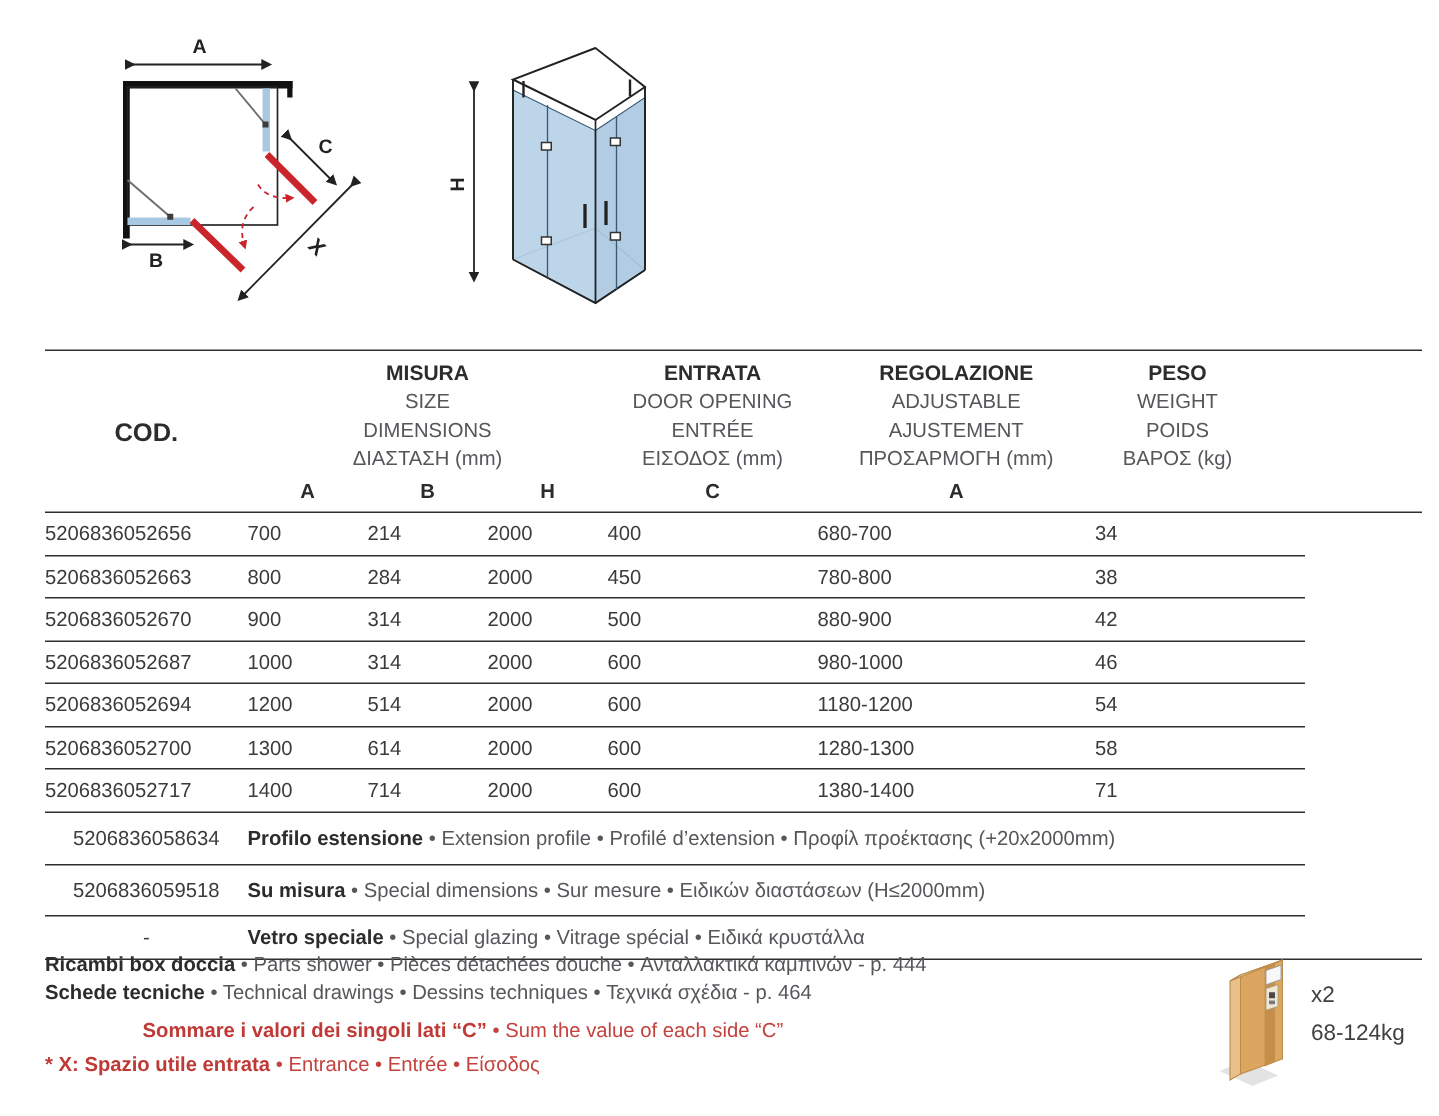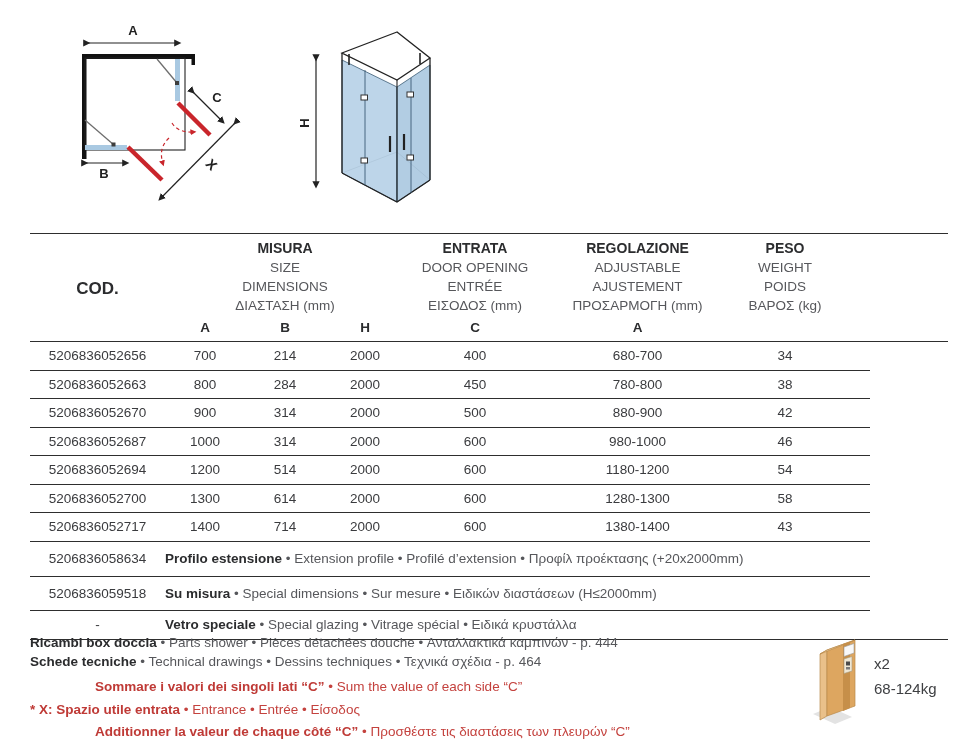--- a/index.html
+++ b/index.html
@@ -19,21 +19,21 @@
   .full-rule{width:918px;height:0;border-top:1.5px solid #2e2e2e;}
   .hdr-grid{display:grid;grid-template-columns:135px 240px 140px 185px 110px;padding-top:5px;height:75px;}
   .hdr-group{text-align:center;}
   .hdr-line1{font-weight:700;font-size:14px;color:#2b2c2e;line-height:19px;}
   .hdr-line{font-size:13.5px;color:#56575b;line-height:19px;}
   .cod-cell{font-size:17px;font-weight:600;color:#2b2c2e;text-align:center;padding-top:40px;}
   .sub-grid{display:grid;grid-template-columns:135px 80px 80px 80px 140px 185px 110px;height:27px;align-items:center;}
   .sub-grid span{text-align:center;font-size:13.5px;font-weight:600;color:#2b2c2e;}
   .row-grid{display:grid;grid-template-columns:135px 80px 80px 80px 140px 185px 110px;width:840px;height:27.5px;
             align-items:center;border-bottom:1.4px solid #2e2e2e;}
-  .row-grid span{text-align:center;font-size:13.5px;color:#3a3b3e;}
+  .row-grid span{font-size:13.5px;color:#3a3b3e;}
   .sp-row{display:grid;grid-template-columns:135px 705px;width:840px;align-items:center;border-bottom:1.4px solid #2e2e2e;}
   .sp-row .sp-cod{text-align:center;font-size:13.5px;color:#3a3b3e;}
   .sp-row .sp-text{font-size:13.5px;color:#56575b;}
   .sp-row .sp-text b{color:#2b2c2e;font-weight:700;}
   .sp-row.h34{height:34px;}
   .sp-row.h33{height:33px;}
   .sp-row.h28{height:28px;border-bottom:none;}
 
   
   .footer-info{position:absolute;left:30px;top:633px;font-size:13.5px;line-height:19px;color:#56575b;}
@@ -225,21 +225,21 @@
       <span>58</span>
     </div>
 
     <div class="row-grid">
       <span>5206836052717</span>
       <span>1400</span>
       <span>714</span>
       <span>2000</span>
       <span>600</span>
       <span>1380-1400</span>
-      <span>43</span>
+      <span>71</span>
     </div>
   </div>
 
     <div class="sp-row h34">
       <span class="sp-cod">5206836058634</span>
       <span class="sp-text"><b>Profilo estensione</b><span> • Extension profile • Profilé d’extension • Προφίλ προέκτασης (+20x2000mm)</span></span>
     </div>
     <div class="sp-row h33">
       <span class="sp-cod">5206836059518</span>
       <span class="sp-text"><b>Su misura</b><span> • Special dimensions • Sur mesure • Ειδικών διαστάσεων (H≤2000mm)</span></span>
@@ -253,21 +253,20 @@
   </div>
 
   <div class="footer-info">
     <div><b>Ricambi box doccia</b><span> • Parts shower • Pièces détachées douche • Ανταλλακτικά καμπινών - p. 444</span></div>
     <div><b>Schede tecniche</b><span> • Technical drawings • Dessins techniques • Τεχνικά σχέδια - p. 464</span></div>
   </div>
 
   <div class="footer-notes">
     <div class="nl ind"><b>Sommare i valori dei singoli lati “C”</b><span> • Sum the value of each side “C”</span></div>
     <div class="nl"><b>* X: Spazio utile entrata</b><span> • Entrance • Entrée • Είσοδος</span></div>
-    <div class="nl ind"><b>Additionner la valeur de chaque côté “C”</b><span> • Προσθέστε τις διαστάσεις των πλευρών “C”</span></div>
   </div>
 
   <svg class="pkg-svg" width="66" height="95" viewBox="0 0 66 95">
     <polygon points="3,82 25,92 42,85 20,75" fill="#dadada" opacity="0.75"></polygon>
     <polygon points="10,22 17,18 17,84 10,88" fill="#e9c08a" stroke="#b98a4a" stroke-width="0.7"></polygon>
     <polygon points="17,18 45,8 45,74 17,84" fill="#dda660" stroke="#b98a4a" stroke-width="0.7"></polygon>
     <polygon points="10,22 17,18 45,8 38,11" fill="#f1d7aa" stroke="#b98a4a" stroke-width="0.7"></polygon>
     <polygon points="33,12 40,10 40,76 33,79" fill="#c68f49"></polygon>
     <polygon points="34,15 44,11.5 44,21 34,24.5" fill="#f8f8f8" stroke="#9a9a9a" stroke-width="0.6"></polygon>
     <polygon points="34,27 42,24.5 42,39 34,41.5" fill="#efe7d4" stroke="#a89c80" stroke-width="0.6"></polygon>

